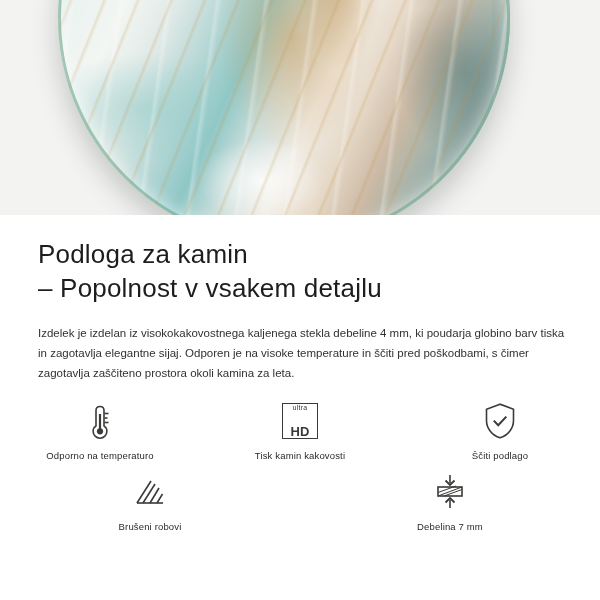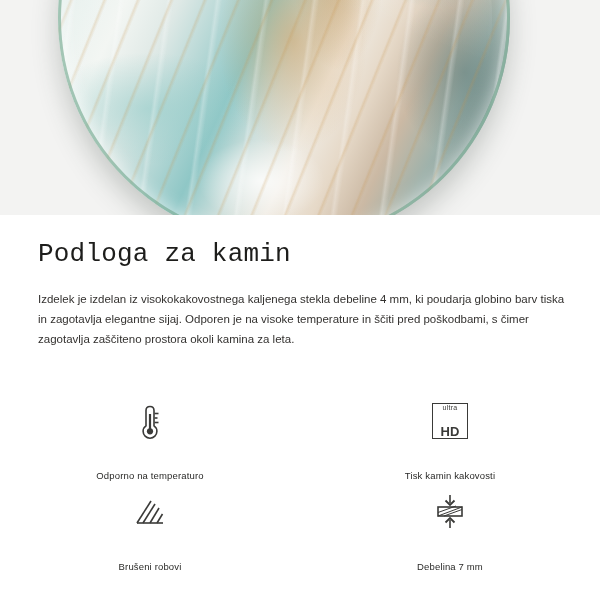--- a/index.html
+++ b/index.html
@@ -117,21 +117,21 @@
   
   .content {
     position: absolute;
     left: 0;
     top: 215px;
     width: 600px;
   }
   .headline {
     margin: 0;
     padding: 22px 60px 0 38px;
-    font-family: Liberation Mono, monospace;
+    font-family: Liberation Sans, sans-serif;
     font-size: 26px;
     line-height: 34px;
     font-weight: 400;
     color: #1d1d1b;
     letter-spacing: .2px;
   }
   .headline .line2 { display: block; }
   .body-copy {
     margin: 0;
     padding: 18px 16px 0 38px;
@@ -159,21 +159,21 @@
     align-items: center;
     padding-top: 8px;
   }
   .feature .ico {
     height: 46px;
     display: flex;
     align-items: center;
     justify-content: center;
   }
   .feature .cap {
-    margin-top: 26px;
+    margin-top: 6px;
     font-size: 9.5px;
     color: #2a2a28;
     text-align: center;
     letter-spacing: .15px;
   }
   .ultrahd {
     width: 34px;
     height: 34px;
     border: 1.6px solid #3a3a38;
     display: flex;
@@ -199,20 +199,21 @@
         <div class="disc-gloss"></div>
       </div>
       <div class="disc-edge"></div>
     </div>
 
   </div>
 
   <div class="content">
     <h1 class="headline">
       <span>Podloga za kamin</span>
+      <span class="line2">– Popolnost v vsakem detajlu</span>
     </h1>
     <p class="body-copy">Izdelek je izdelan iz visokokakovostnega kaljenega stekla debeline 4 mm, ki poudarja globino barv tiska in zagotavlja elegantne sijaj. Odporen je na visoke temperature in ščiti pred poškodbami, s čimer zagotavlja zaščiteno prostora okoli kamina za leta.</p>
   </div>
 
   <div class="features">
 
     <div class="feature-row">
 
       <div class="feature">
         <div class="ico">
@@ -231,20 +232,29 @@
       <div class="feature">
         <div class="ico">
           <div class="ultrahd">
             <span class="u1">ultra</span>
             <span class="u2">HD</span>
           </div>
         </div>
         <div class="cap">Tisk kamin kakovosti</div>
       </div>
 
+      <div class="feature">
+        <div class="ico">
+          <svg width="38" height="42" viewBox="0 0 38 42" fill="none" stroke="#3a3a38" stroke-width="1.6">
+            <path d="M19 4.2 5.5 9.3v11.2c0 8 5.6 15.1 13.5 17.3 7.9-2.2 13.5-9.3 13.5-17.3V9.3L19 4.2z"></path>
+            <path d="M12.8 20.6l4.4 4.6 8.1-8.6" stroke-width="2"></path>
+          </svg>
+        </div>
+        <div class="cap">Ščiti podlago</div>
+      </div>
 
     </div>
 
     <div class="feature-row">
 
 
       <div class="feature">
         <div class="ico">
           <svg width="38" height="34" viewBox="0 0 38 34" fill="none" stroke="#3a3a38" stroke-width="1.6">
             <path d="M6 28h26"></path>

